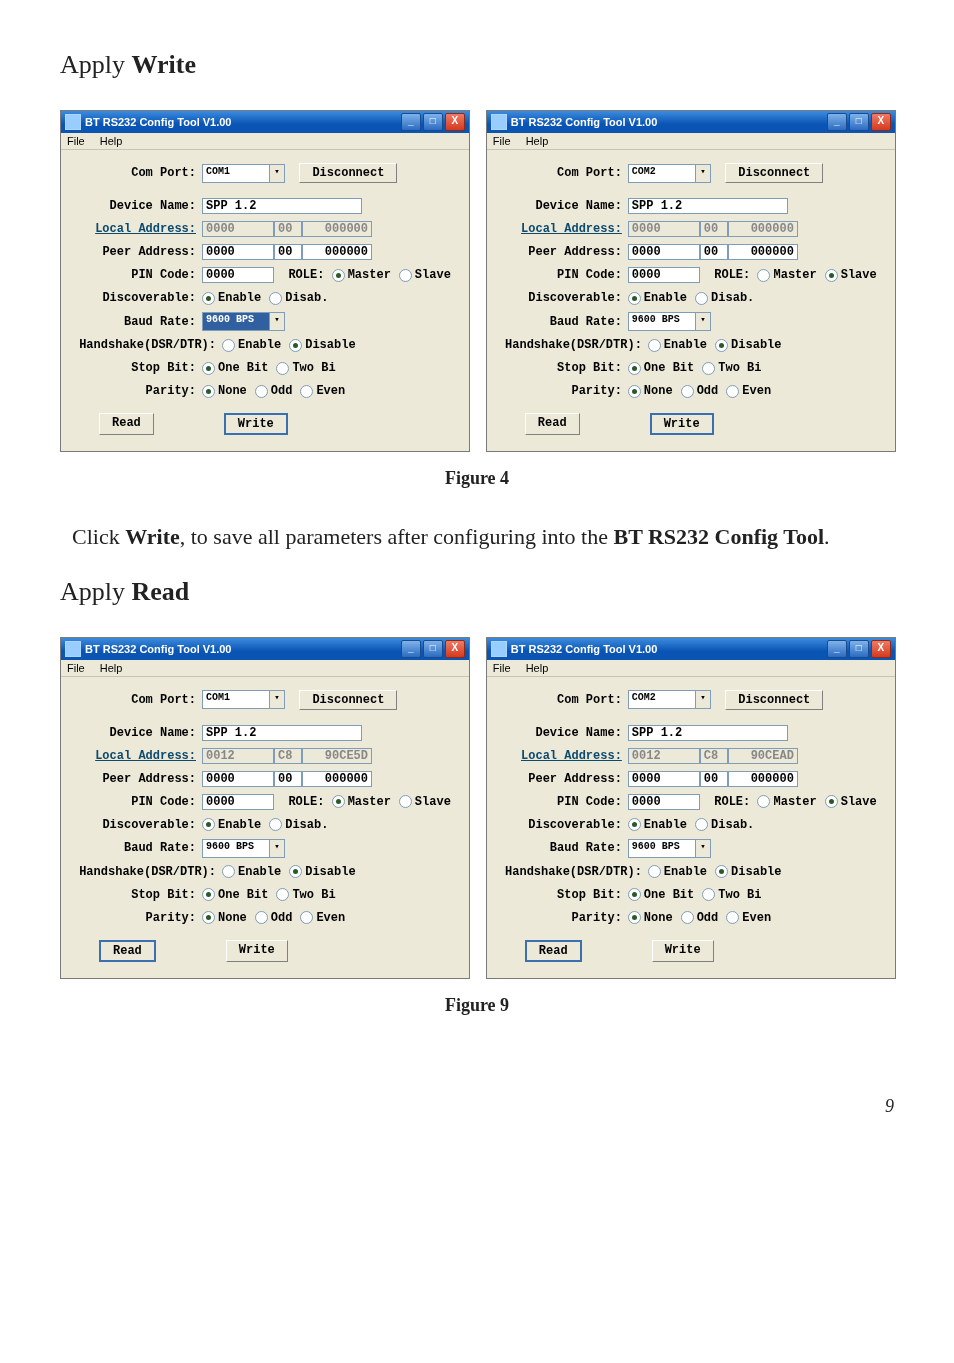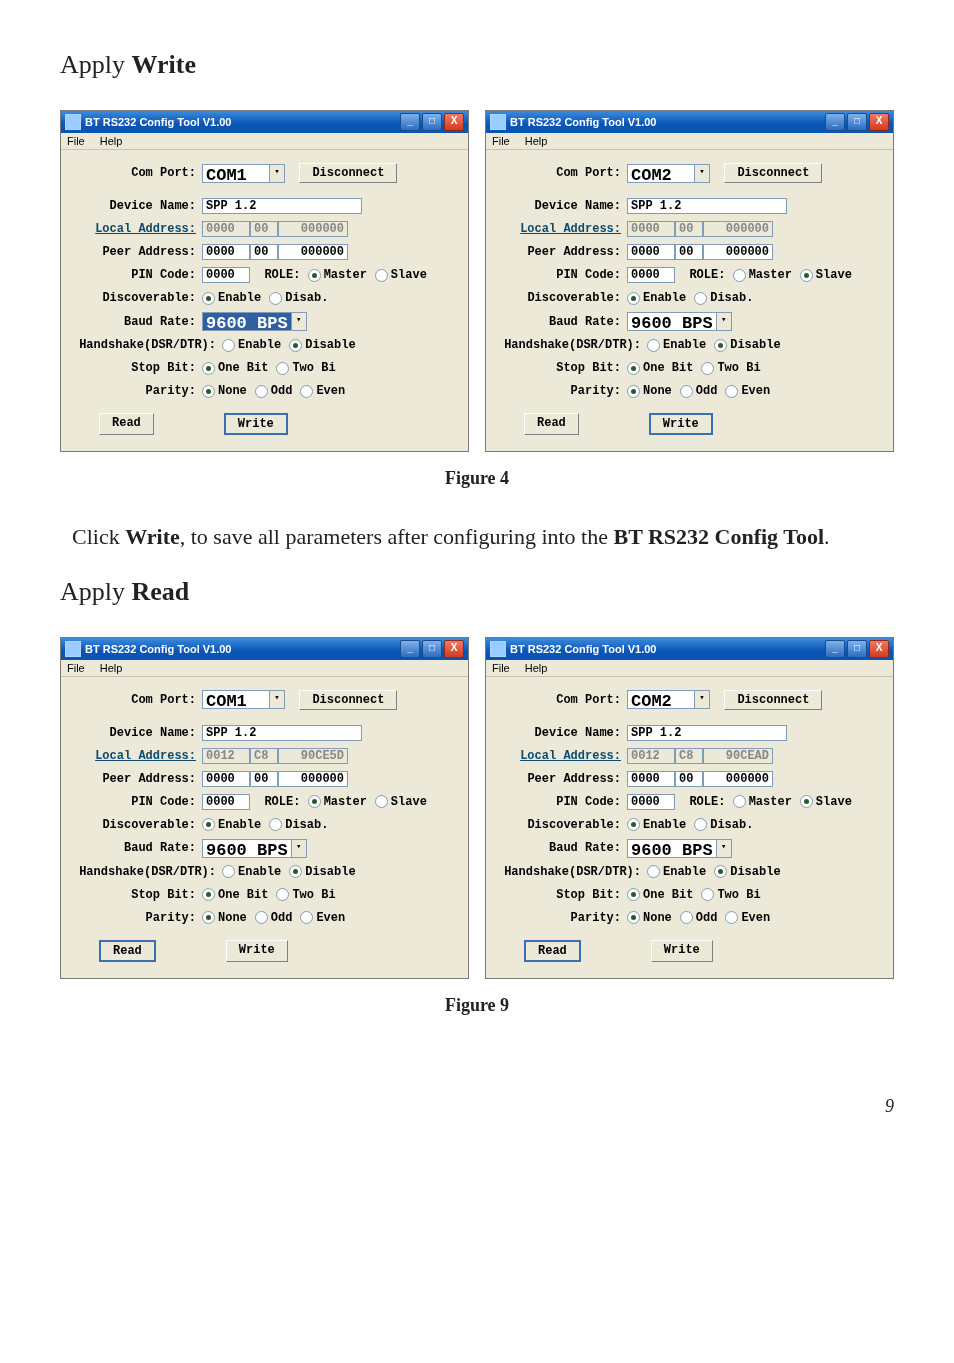--- a/index.html
+++ b/index.html
@@ -110,21 +110,21 @@
     background:#ffffff;
     border:1px solid #7f9db9;
     padding:1px 3px;
     height:16px;
     font-family:"Courier New",monospace;
     font-size:12px;
     font-weight:bold;
     box-sizing:border-box;
   }
   .tin.mid { width:28px; }
-  .tin.narrow { width:48px; }
+  .tin.narrow { width:72px; }
   .tin.wide { width:70px;text-align:right; }
   .tin.disabled { background:#ece9d8; color:#888; }
   .btn3d {
     background:#ece9d8;
     border:1px solid #808080;
     border-top-color:#fff; border-left-color:#fff;
     padding:2px 12px;
     font-family:"Courier New",monospace;
     font-size:12px;
     font-weight:bold;
@@ -154,21 +154,21 @@
   .combo {
     display:inline-flex;
     border:1px solid #7f9db9;
   }
   .combo .cin {
     background:#fff;
     padding:1px 3px;
     height:15px;
     min-width:60px;
     font-family:"Courier New",monospace;
-    font-size:17px;
+    font-size:10px;
     font-weight:bold;
   }
   .combo .cin.hl-bg { background:#3160a0; color:#fff; }
   .combo .carrow {
     width:14px; height:17px;
     background:#ece9d8;
     border-left:1px solid #7f9db9;
     text-align:center;
     line-height:15px;
     font-size:9px;

